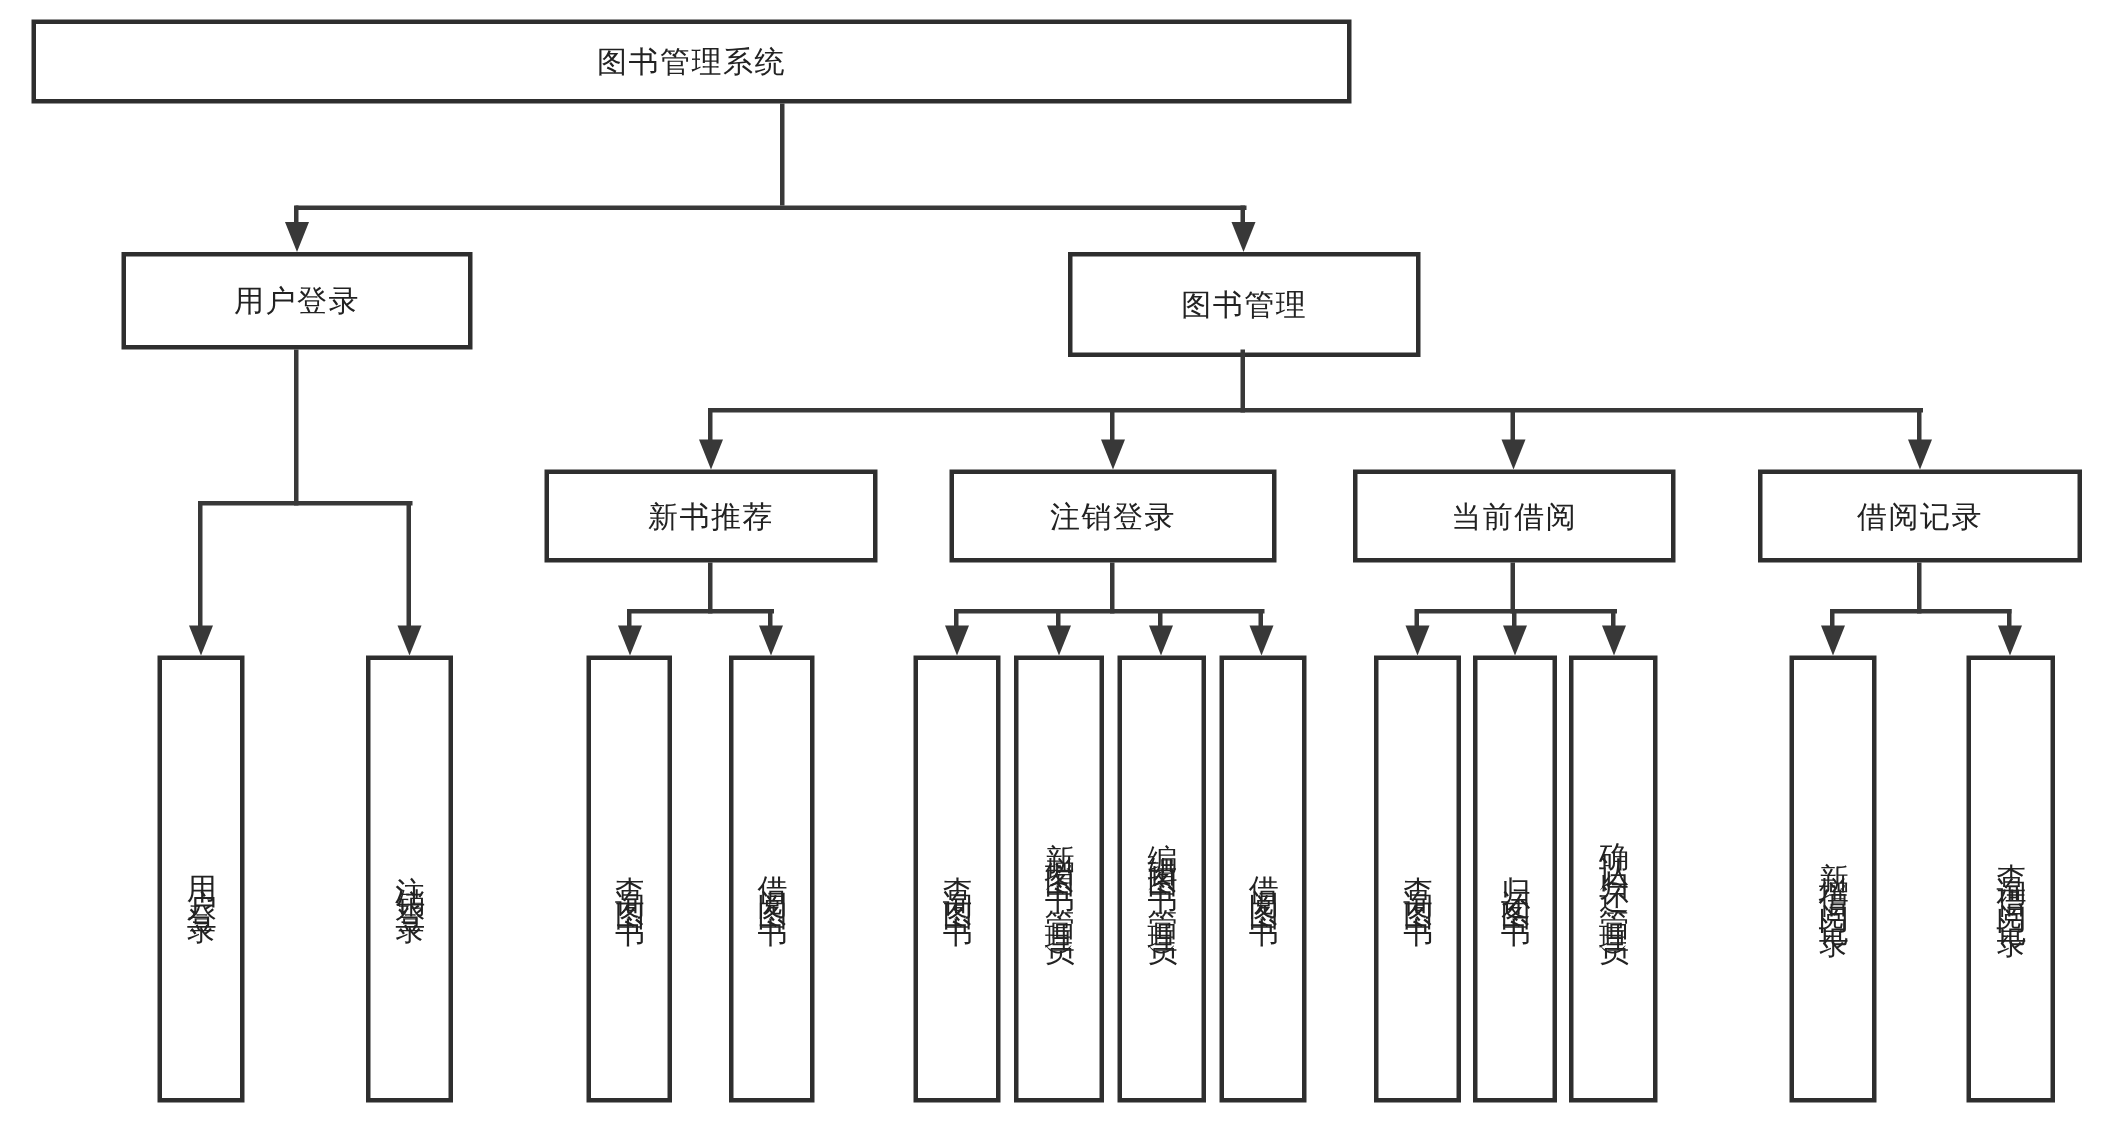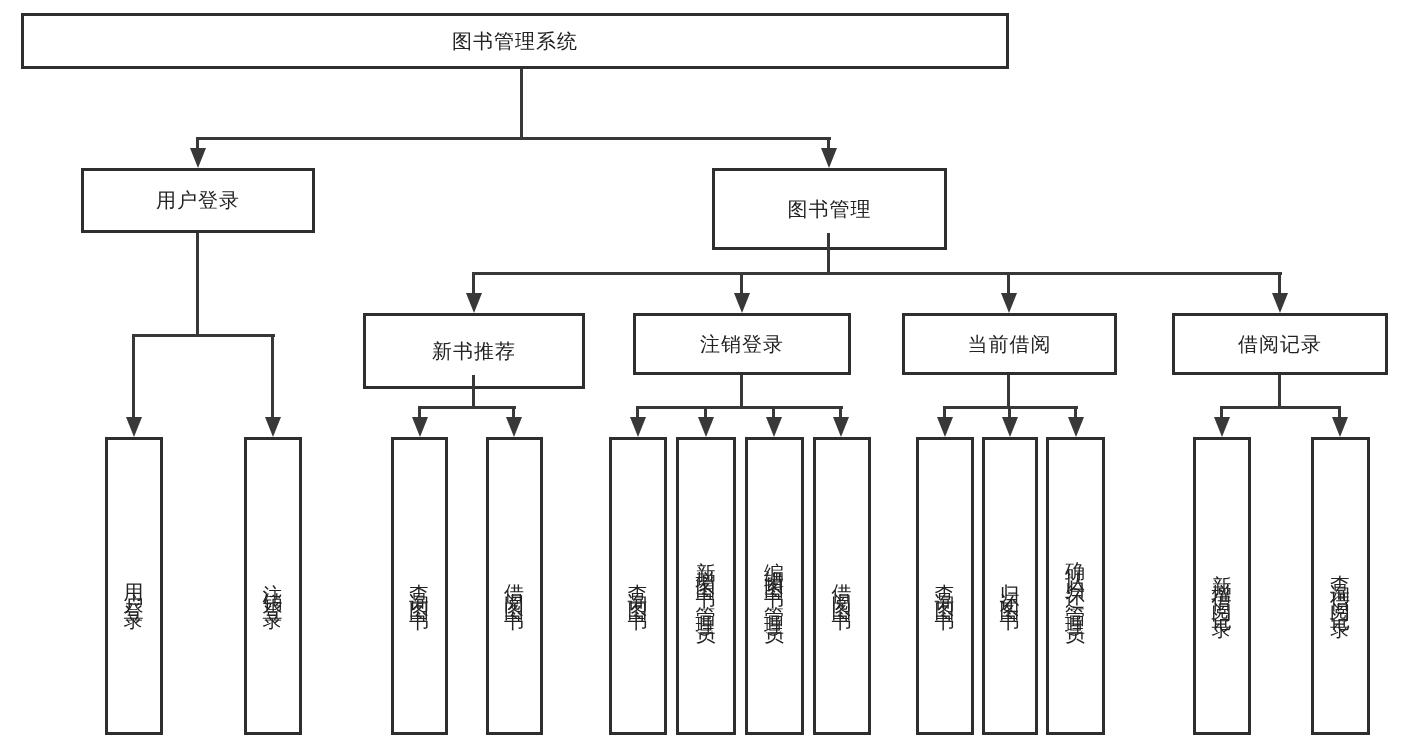--- a/index.html
+++ b/index.html
@@ -28,31 +28,31 @@
   .watermark {
     position:absolute; left:1183px; top:712px; z-index:5;
     color:#bdbdbd; font-size:19px; letter-spacing:1px; white-space:nowrap;
   }
 </style>
 </head>
 <body>
 
 <div class="canvas">
 
-  <div class="box" style="left:21px;top:13px;width:988px;height:56px">图书管理系统</div>
+  <div class="box" style="left:21px;top:13px;width:880px;height:56px">图书管理系统</div>
 
   <div class="vline" style="left:520px;top:69px;height:68px"></div>
   <div class="hline" style="left:197px;top:137px;width:634px"></div>
   <div class="vline" style="left:196px;top:137px;height:14px"></div>
   <div class="arrow" style="left:190px;top:148px"></div>
   <div class="vline" style="left:827px;top:137px;height:14px"></div>
   <div class="arrow" style="left:821px;top:148px"></div>
 
   <div class="box" style="left:81px;top:168px;width:234px;height:65px">用户登录</div>
-  <div class="box" style="left:712px;top:168px;width:235px;height:82px">图书管理</div>
+  <div class="box" style="left:712px;top:168px;width:235px;height:70px">图书管理</div>
 
   <div class="vline" style="left:196px;top:233px;height:104px"></div>
   <div class="hline" style="left:133px;top:334px;width:142px"></div>
   <div class="vline" style="left:132px;top:334px;height:86px"></div>
   <div class="arrow" style="left:126px;top:417px"></div>
   <div class="vline" style="left:271px;top:334px;height:86px"></div>
   <div class="arrow" style="left:265px;top:417px"></div>
 
   <div class="box vbox" style="left:105px;top:437px;width:58px;height:298px">
     <span class="vtext">用户登录</span>
@@ -65,21 +65,21 @@
   <div class="hline" style="left:473px;top:272px;width:809px"></div>
   <div class="vline" style="left:472px;top:272px;height:24px"></div>
   <div class="arrow" style="left:466px;top:293px"></div>
   <div class="vline" style="left:740px;top:272px;height:24px"></div>
   <div class="arrow" style="left:734px;top:293px"></div>
   <div class="vline" style="left:1007px;top:272px;height:24px"></div>
   <div class="arrow" style="left:1001px;top:293px"></div>
   <div class="vline" style="left:1278px;top:272px;height:24px"></div>
   <div class="arrow" style="left:1272px;top:293px"></div>
 
-  <div class="box" style="left:363px;top:313px;width:222px;height:76px">新书推荐</div>
+  <div class="box" style="left:363px;top:313px;width:222px;height:62px">新书推荐</div>
   <div class="box" style="left:633px;top:313px;width:218px;height:62px">注销登录</div>
   <div class="box" style="left:902px;top:313px;width:215px;height:62px">当前借阅</div>
   <div class="box" style="left:1172px;top:313px;width:216px;height:62px">借阅记录</div>
 
   <div class="vline" style="left:472px;top:375px;height:34px"></div>
   <div class="hline" style="left:419px;top:406px;width:97px"></div>
   <div class="vline" style="left:418px;top:406px;height:14px"></div>
   <div class="arrow" style="left:412px;top:417px"></div>
   <div class="vline" style="left:512px;top:406px;height:14px"></div>
   <div class="arrow" style="left:506px;top:417px"></div>

